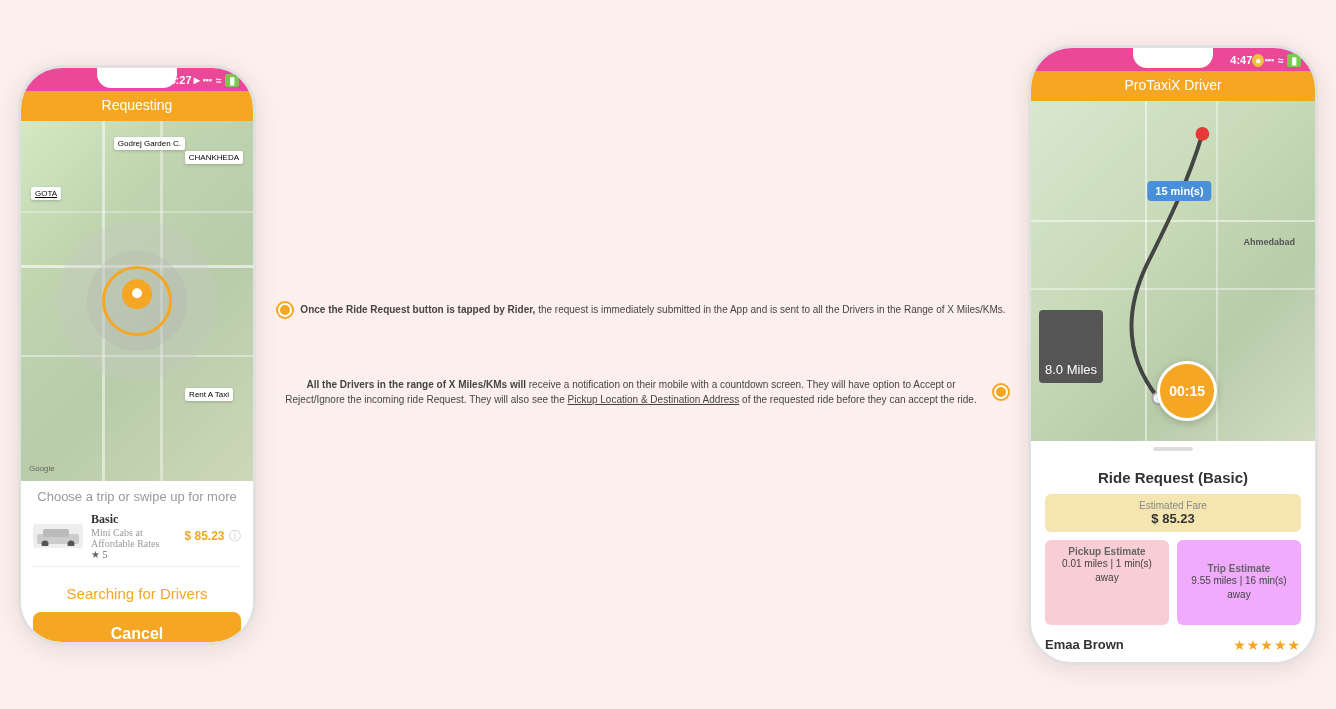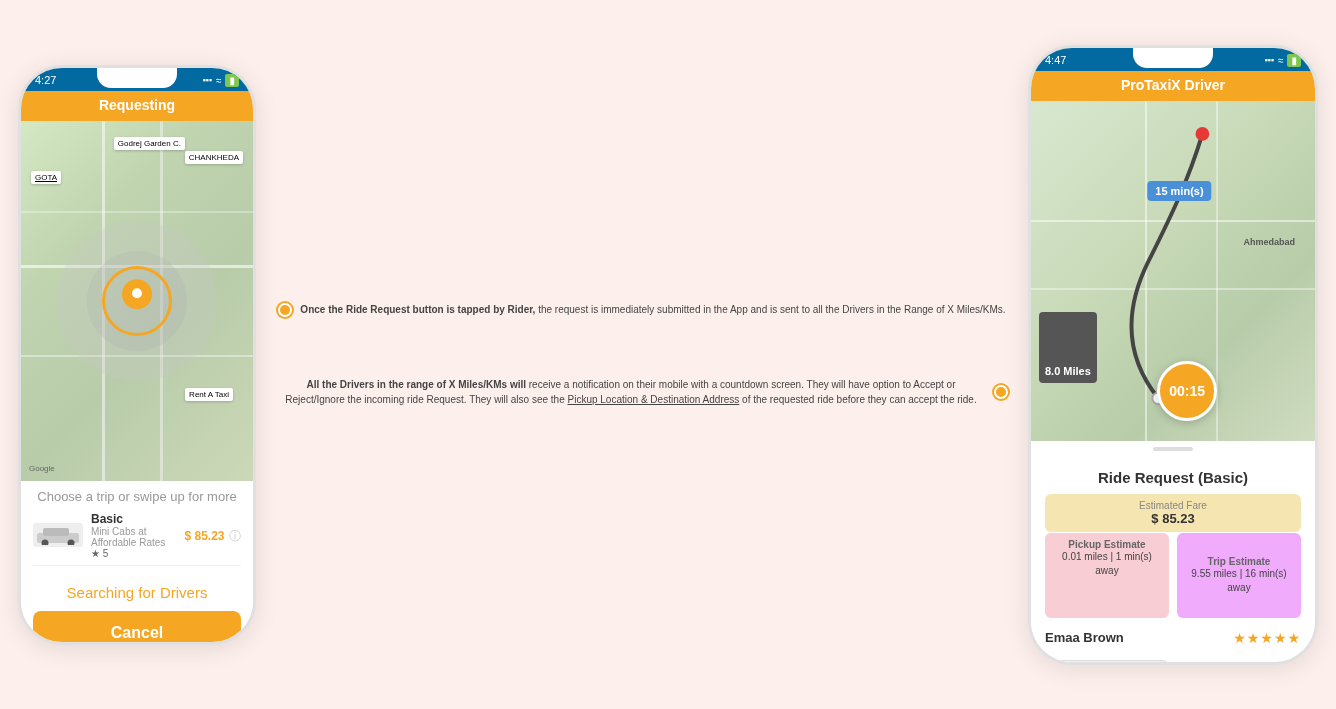--- a/index.html
+++ b/index.html
@@ -46,43 +46,43 @@
       left: 50%;
       transform: translateX(-50%);
       width: 80px;
       height: 20px;
       background: #fff;
       border-radius: 0 0 14px 14px;
       z-index: 10;
     }
     
     .status-bar {
-      background: #0369a1;
+      background: #ec4899;
       color: #fff;
       font-size: 11px;
-      font-weight: 400;
-      display: flex;
-      align-items: center;
-      justify-content: space-between;
+      font-weight: 700;
+      display: flex;
+      align-items: center;
+      justify-content: flex-end;
       padding: 6px 14px 4px;
       position: relative;
       z-index: 5;
     }
     .status-bar-right {
       display: flex;
       align-items: center;
       gap: 4px;
     }
     
     .app-header {
       background: #f5a623;
       color: #fff;
       text-align: center;
       font-size: 14px;
-      font-weight: 700;
+      font-weight: 400;
       padding: 6px 10px 8px;
     }
     
     .map-area {
       background: #c8d8c0;
       position: relative;
       overflow: hidden;
     }
     .map-left {
       height: 360px;
@@ -163,21 +163,21 @@
       border-bottom: 1px solid #f0f0f0;
     }
     .ride-img {
       width: 50px;
       height: 24px;
       background: #eee;
       border-radius: 3px;
       position: relative;
       overflow: hidden;
     }
-    .ride-info { flex: 1; }
+    .ride-info { flex: 1; font-family: Liberation Serif, serif; }
     .ride-name { font-size: 12px; font-weight: 700; color: #333; }
     .ride-desc { font-size: 10px; color: #999; }
     .ride-rating { font-size: 10px; color: #666; }
     .ride-price { font-size: 12px; color: #f5a623; font-weight: 600; }
     .info-icon { font-size: 12px; color: #ccc; }
     .searching-text {
       text-align: center;
       color: #f5a623;
       font-size: 15px;
       font-weight: 500;
@@ -279,21 +279,21 @@
       text-align: center;
       font-size: 15px;
       font-weight: 700;
       color: #333;
       margin-bottom: 8px;
     }
     .fare-badge {
       background: #f5e5b0;
       border-radius: 6px;
       padding: 6px 10px;
-      margin-bottom: 1px;
+      margin-bottom: 8px;
       text-align: center;
     }
     .fare-label { font-size: 10px; color: #888; }
     .fare-value { font-size: 13px; font-weight: 700; color: #333; }
     .estimates-row {
       display: flex;
       gap: 8px;
       margin-bottom: 8px;
     }
     .pickup-est {
@@ -413,21 +413,21 @@
       <div class="map-mock">
 
         <div class="road" style="width:100%;height:3px;top:40%;background:rgba(255,255,255,0.6);"></div>
         <div class="road" style="width:3px;height:100%;left:35%;background:rgba(255,255,255,0.5);"></div>
         <div class="road" style="width:3px;height:100%;left:60%;background:rgba(255,255,255,0.4);"></div>
         <div class="road" style="width:100%;height:2px;top:65%;background:rgba(255,255,255,0.4);"></div>
         <div class="road" style="width:100%;height:2px;top:25%;background:rgba(255,255,255,0.3);"></div>
 
         <div class="map-label" style="top:16px;left:40%;">Godrej Garden C.</div>
         <div class="map-label" style="top:30px;right:10px;">CHANKHEDA</div>
-        <div class="map-label" style="top:50px;left:10px;text-decoration:underline;">GOTA</div>
+        <div class="map-label" style="top:66px;left:10px;text-decoration:underline;">GOTA</div>
 
         <div class="pulse-outer"></div>
         <div class="pulse-inner"></div>
         <div class="orange-ring"></div>
 
         <div class="map-pin">
           <svg viewBox="0 0 32 38" fill="none" xmlns="http://www.w3.org/2000/svg">
             <ellipse cx="16" cy="16" rx="15" ry="15" fill="#f5a623"></ellipse>
             <ellipse cx="16" cy="16" rx="8" ry="8" fill="white"></ellipse>
             <path d="M16 31 C16 31 16 31 16 31 L10 22 Q7 18 7 15 C7 10.6 11.1 7 16 7 C20.9 7 25 10.6 25 15 C25 18 22.5 22 20 25 Z" fill="#f5a623"></path>
@@ -521,21 +521,21 @@
           <path d="M 175 30 C 160 80 140 120 120 160 C 100 200 90 250 130 300" stroke="#444" stroke-width="4" fill="none" stroke-linecap="round"></path>
           <circle cx="175" cy="30" r="7" fill="#e53935"></circle>
           <circle cx="130" cy="300" r="6" fill="#fff" stroke="#aaa" stroke-width="2"></circle>
         </svg>
 
         <div class="time-badge-map">15 min(s)</div>
 
         <div class="map-city-label" style="right:20px;top:40%;">Ahmedabad</div>
 
         <div class="distance-badge">
-          <div style="font-size:11px;font-weight:700;margin-top:48px;">8.0
+          <div style="font-size:13px;font-weight:400;margin-top:48px;">8.0
 Miles</div>
         </div>
 
         <div class="timer-badge">00:15</div>
       </div>
     </div>
 
     <div style="display:flex;justify-content:center;padding:6px 0;background:#fff;">
       <div style="width:40px;height:4px;background:#ddd;border-radius:2px;"></div>
     </div>

